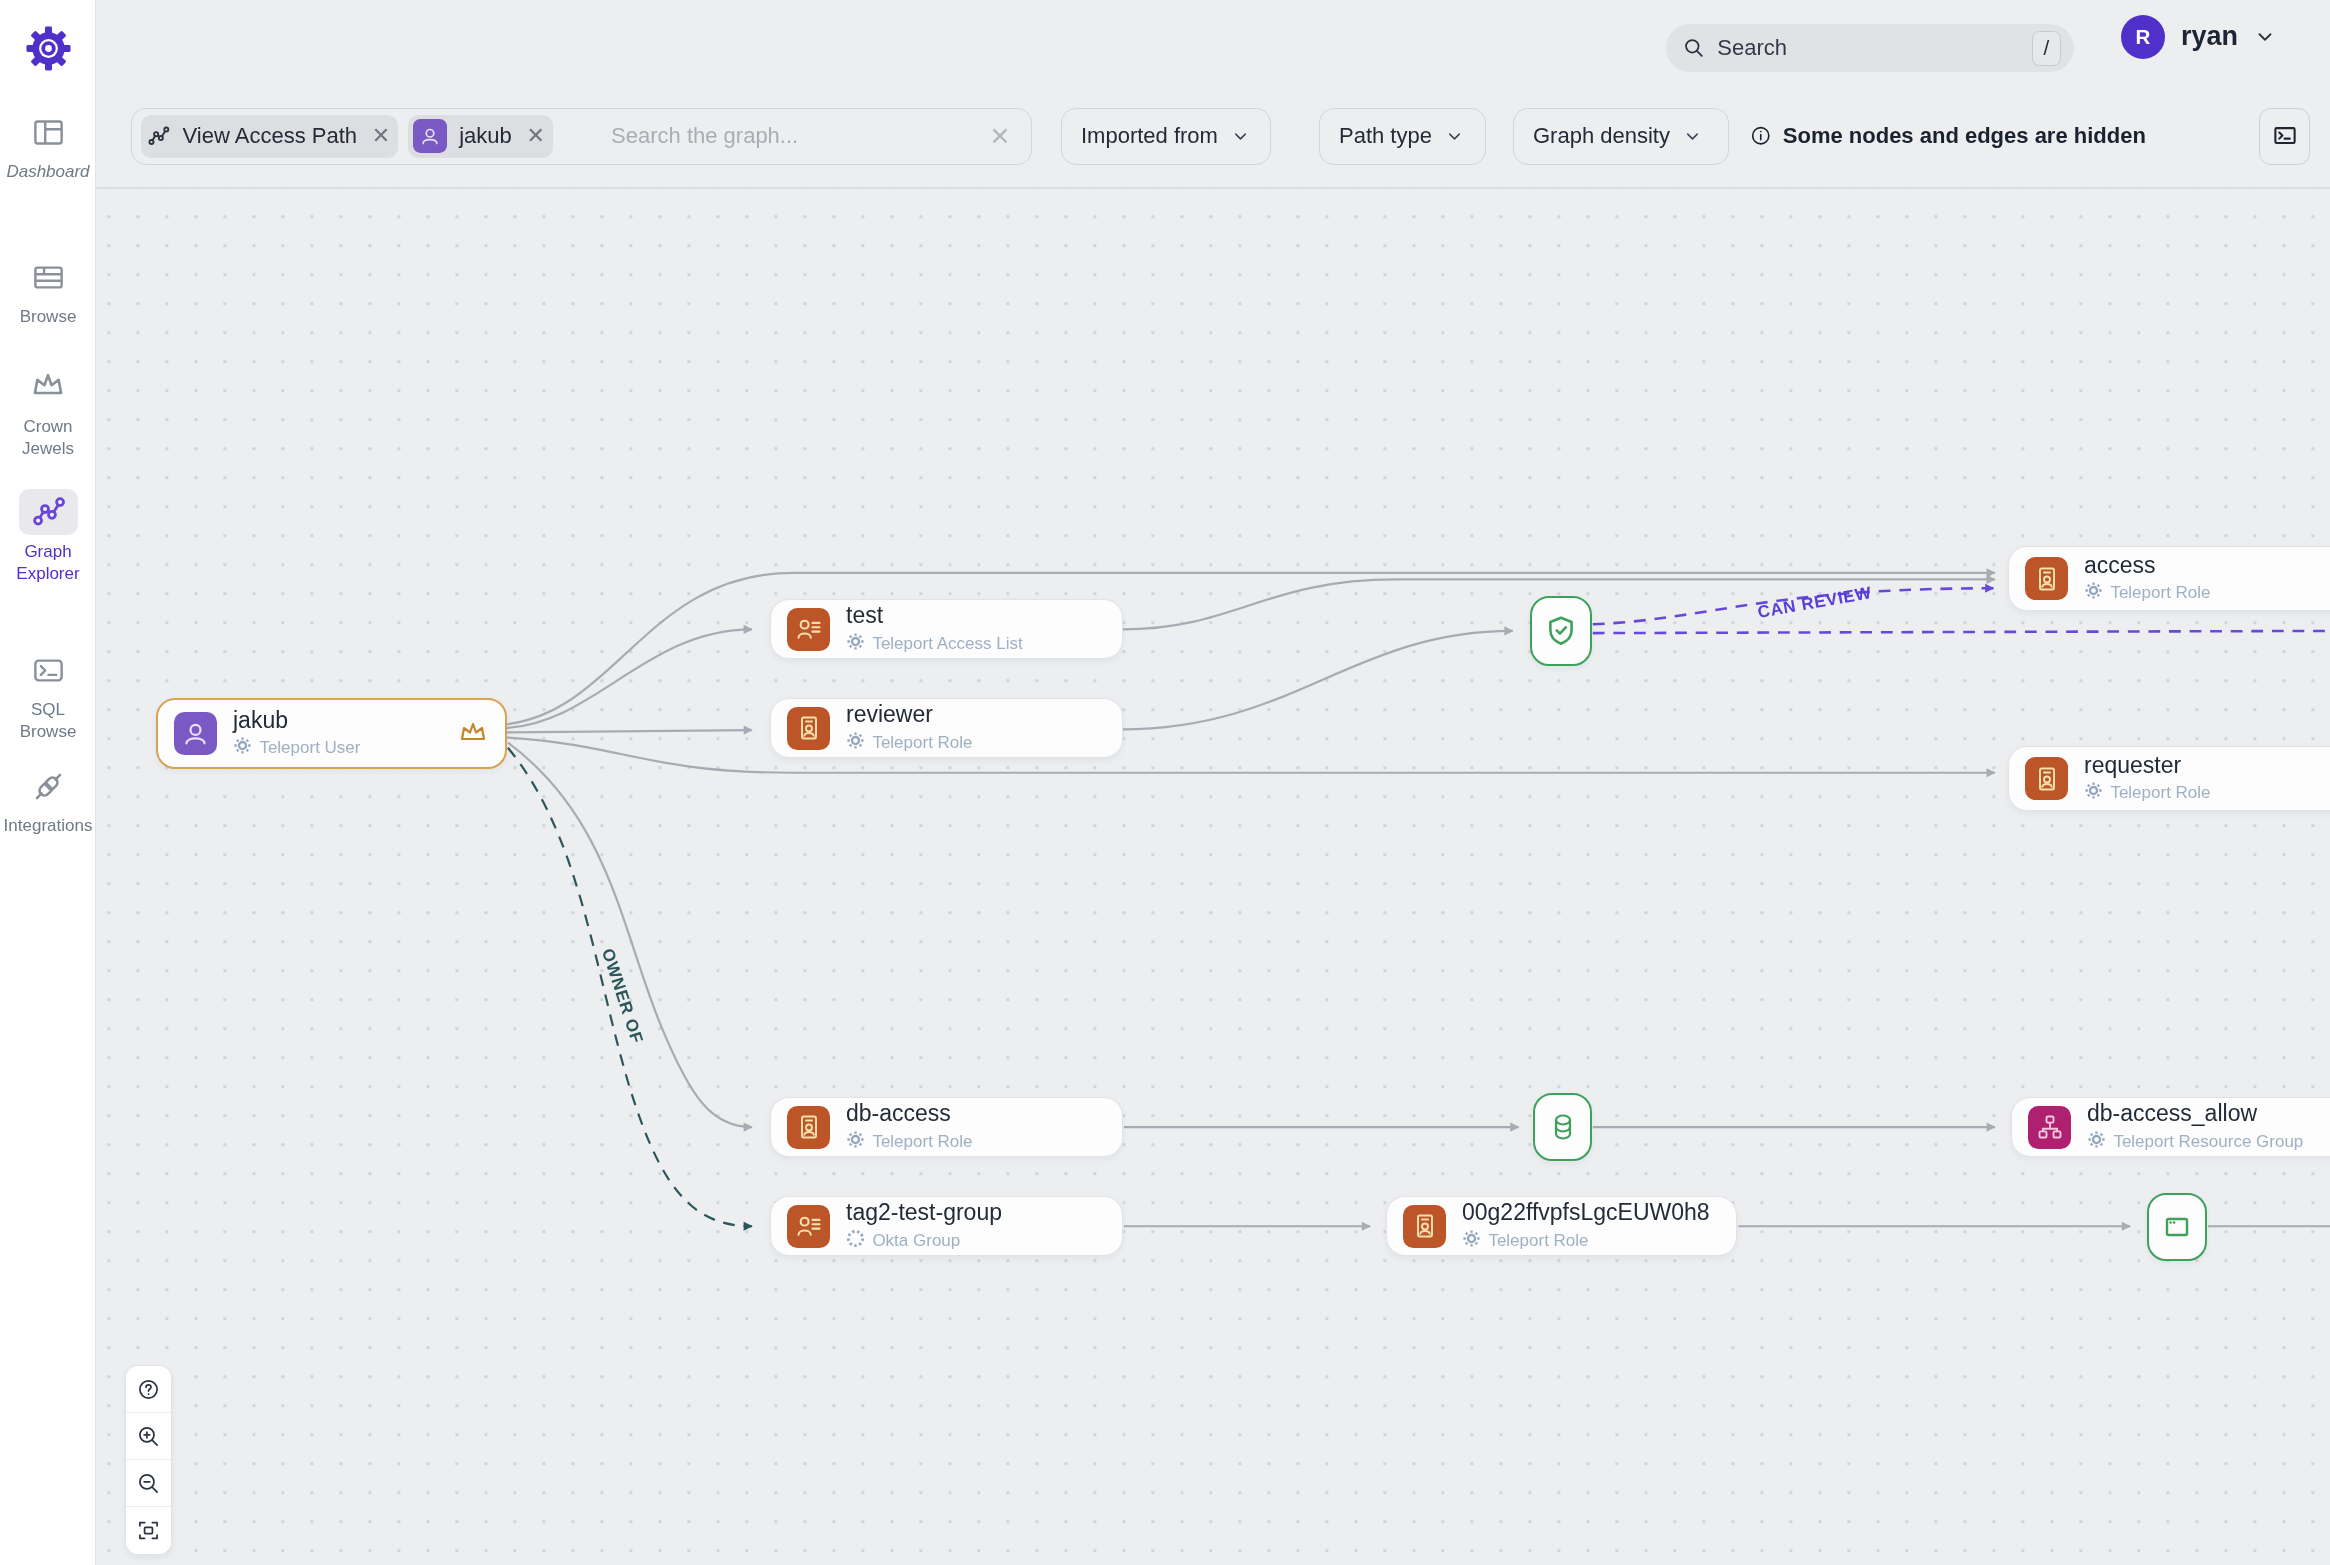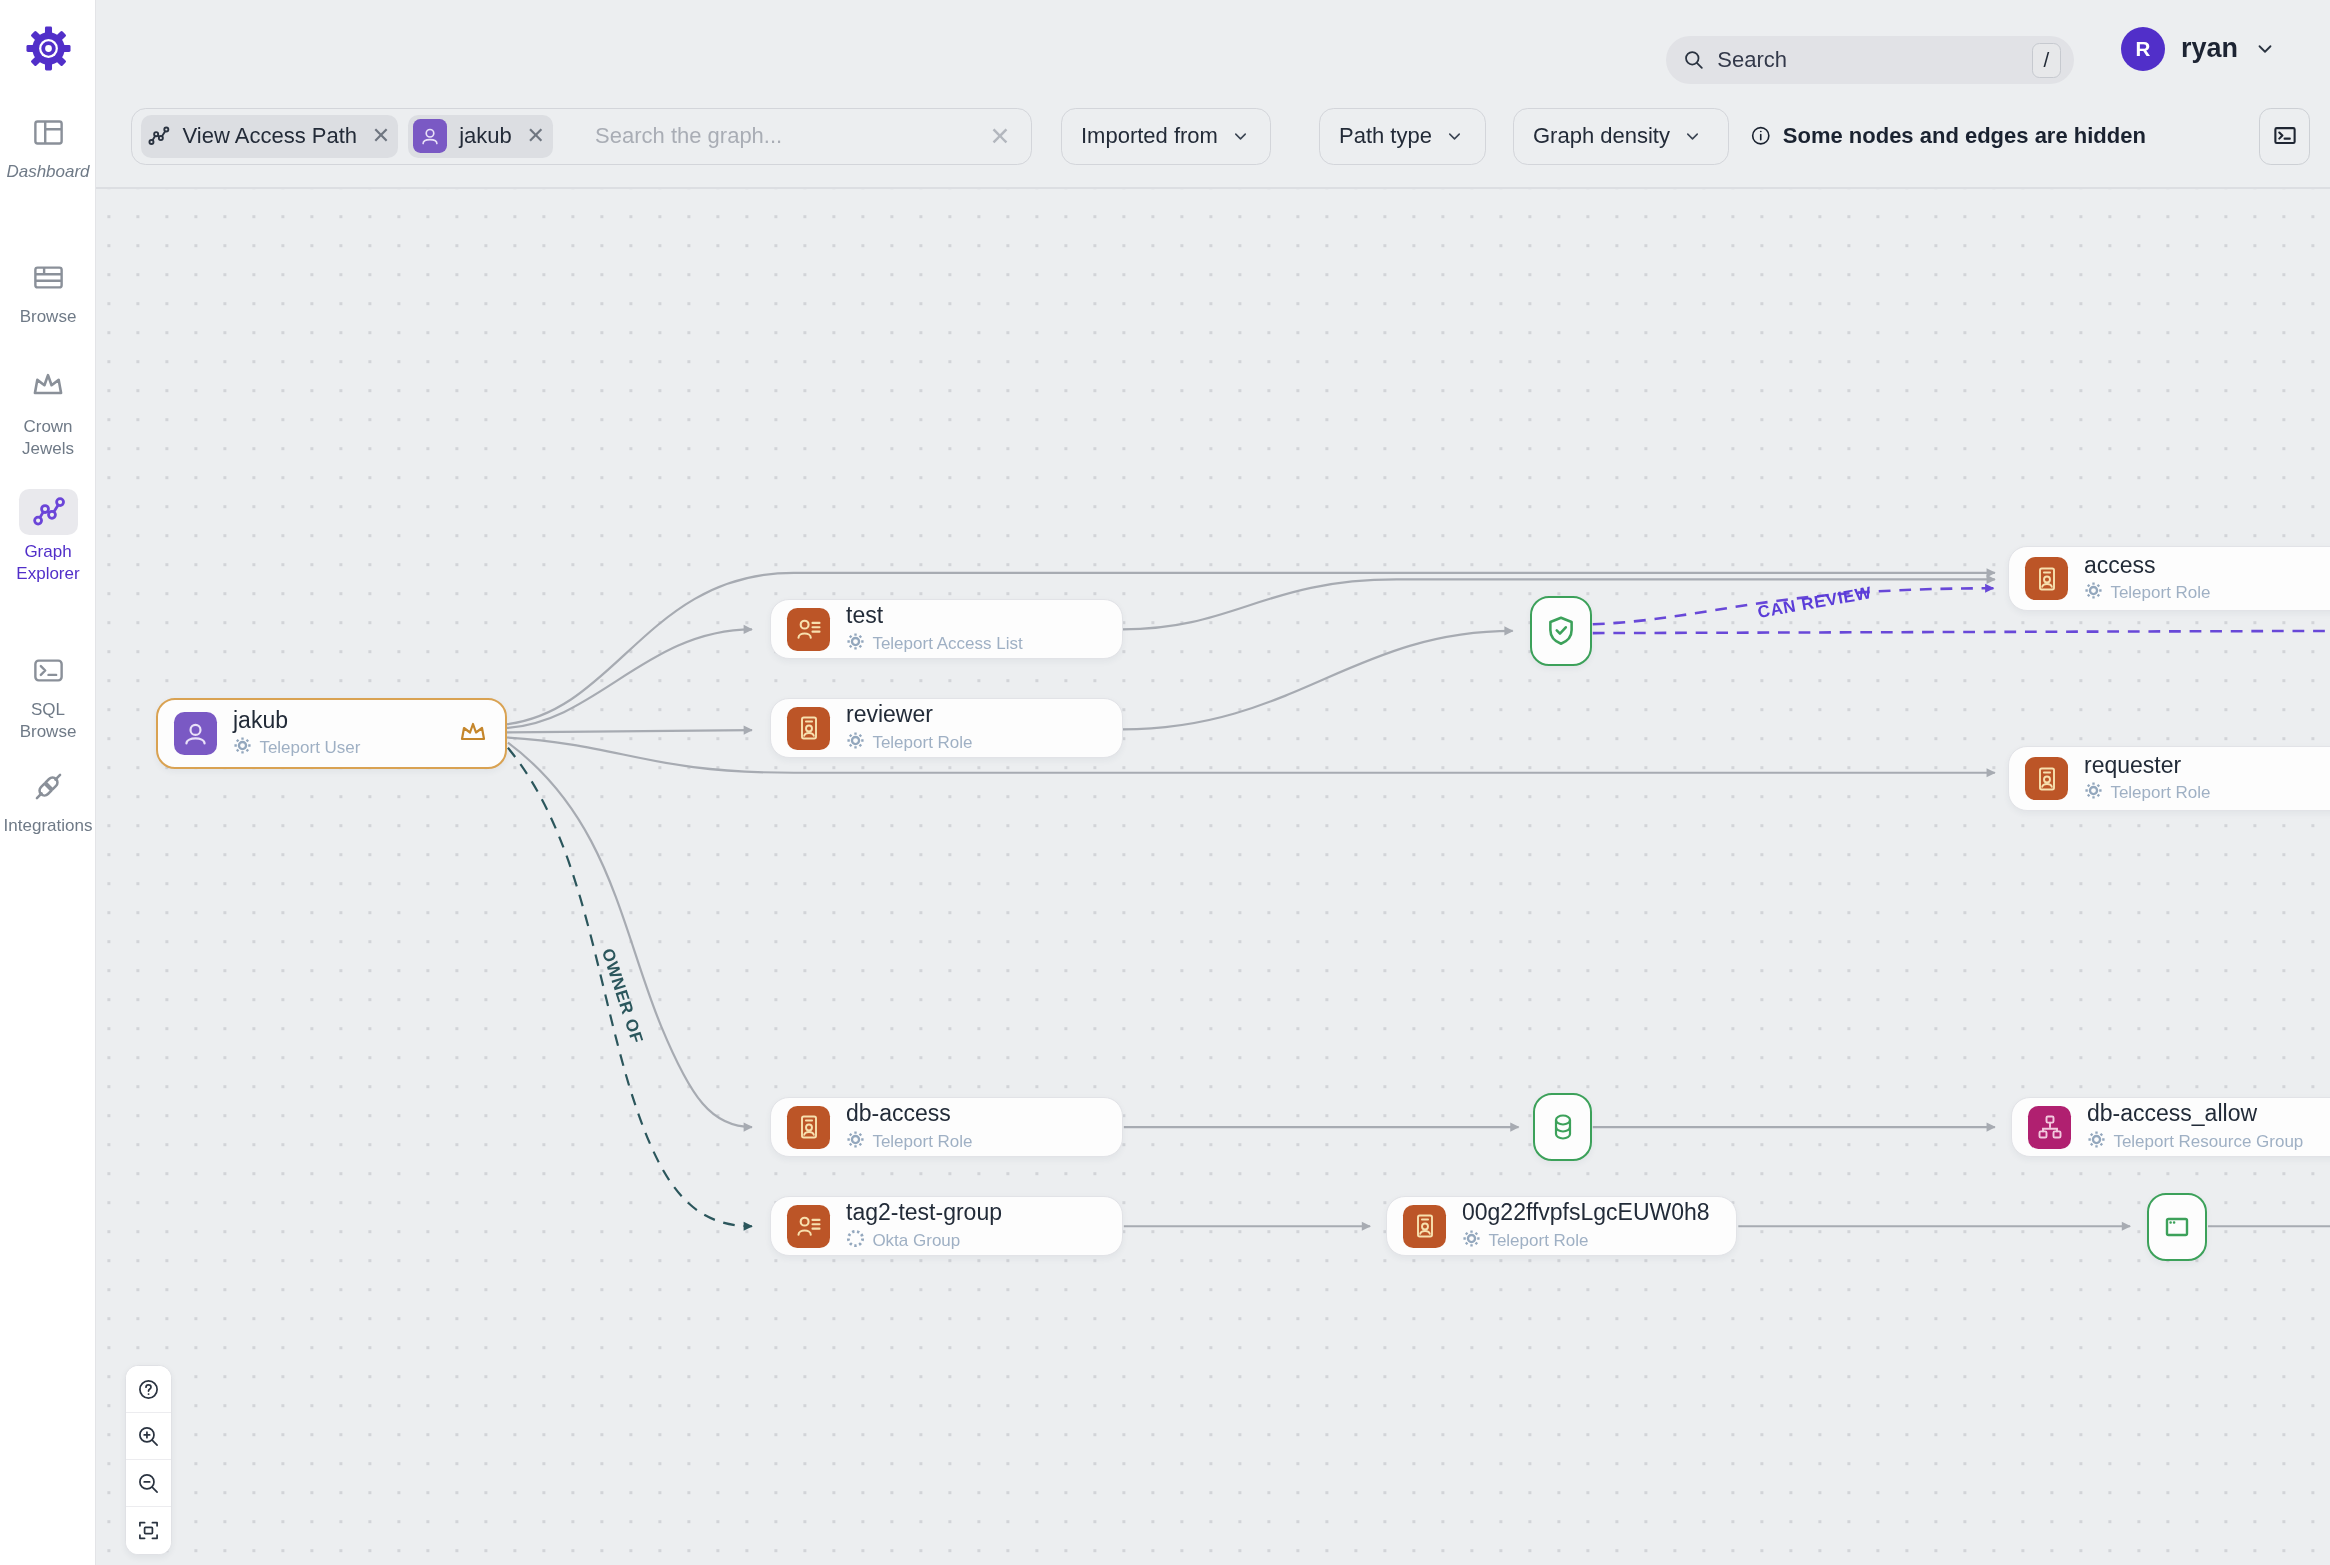--- a/index.html
+++ b/index.html
@@ -42,21 +42,21 @@
   .logo { position:absolute; left:0; top:25px; width:96px; display:flex; justify-content:center; }
   .navitem { position:absolute; left:0; width:96px; display:flex; flex-direction:column;
              align-items:center; gap:5.9px; color:#6f7a87; font-size:17px; text-align:center;
              line-height:22px; cursor:default; }
   .navitem .ic { width:59px; height:46px; display:flex; align-items:center; justify-content:center; border-radius:10.3px; }
   .navitem.active { color:#512fc9; }
   .navitem.active .ic { background:#e9e9ed; }
   .navlabel { width:91px; }
 
   
-  .topbar { position:absolute; left:96px; top:12px; width:2234px; height:96px; z-index:9;
+  .topbar { position:absolute; left:96px; top:0; width:2234px; height:96px; z-index:9;
             display:flex; align-items:center; }
   .search-pill { position:absolute; left:1570px; top:24px; width:408px; height:48px; background:#e1e2e6;
                  border-radius:24px; display:flex; align-items:center; padding:0 13.2px 0 16px; }
   .search-pill input { flex:1; border:none; outline:none; background:transparent; font-size:22px;
                        color:#232b38; font-family:inherit; margin-left:11.8px; }
   .search-pill input::placeholder { color:#33394a; }
   .slash-badge { width:29px; height:35px; border:1.5px solid #c6c9cf; border-radius:7.4px; background:#e7e8ea;
                  display:flex; align-items:center; justify-content:center; font-size:20.6px; color:#232b38; }
   .user { position:absolute; left:2025px; top:14.7px; display:flex; align-items:center; gap:16px; cursor:pointer; }
   .avatar { width:44px; height:44px; border-radius:50%; background:#512fc9; color:#fff;
@@ -68,21 +68,21 @@
   .filter-group { position:absolute; left:35px; top:3.7px; width:901px; height:57px;
                   border:1.5px solid #d3d5da; border-radius:14.7px; display:flex; align-items:center;
                   padding:0 14.7px 0 8.8px; gap:10.3px; }
   .chip { height:43px; background:#dcdee2; border-radius:10.3px; display:flex; align-items:center;
           gap:11.8px; padding:0 5px; font-size:22px; color:#232b38; cursor:pointer; }
   .chip .x { color:#6f7680; font-size:22px; padding:0 2.9px; }
   .chip-badge { width:34px; height:34px; border-radius:7.4px; background:#7a59c4;
                 display:flex; align-items:center; justify-content:center; }
   .gsearch { flex:1; display:flex; align-items:center; }
   .gsearch input { flex:1; border:none; outline:none; background:transparent; font-size:22px;
-                   color:#737373; font-family:inherit; margin-left:32px; }
+                   color:#737373; font-family:inherit; margin-left:48px; }
   .gsearch input::placeholder { color:#a9adb5; }
   .clear-x { color:#b3b7be; font-size:25px; padding:0 5.9px; cursor:pointer; }
   .pill { position:absolute; top:3.7px; height:57px; border:1.5px solid #d3d5da; border-radius:14.7px;
           display:flex; align-items:center; gap:13.2px; padding:0 19px; font-size:22px; color:#232b38;
           cursor:pointer; background:transparent; }
   .notice { position:absolute; left:1653px; top:3.7px; height:57px; display:flex; align-items:center; gap:10.3px;
             font-size:22px; font-weight:700; color:#1a2230; }
   .term-btn { position:absolute; left:2163px; top:3.7px; width:51px; height:57px; border:1.5px solid #cdd0d5;
               border-radius:11.8px; display:flex; align-items:center; justify-content:center; cursor:pointer; }
   .divider { position:absolute; left:96px; top:187px; width:2234px; height:1.5px; background:#dcdee2; z-index:8; }

